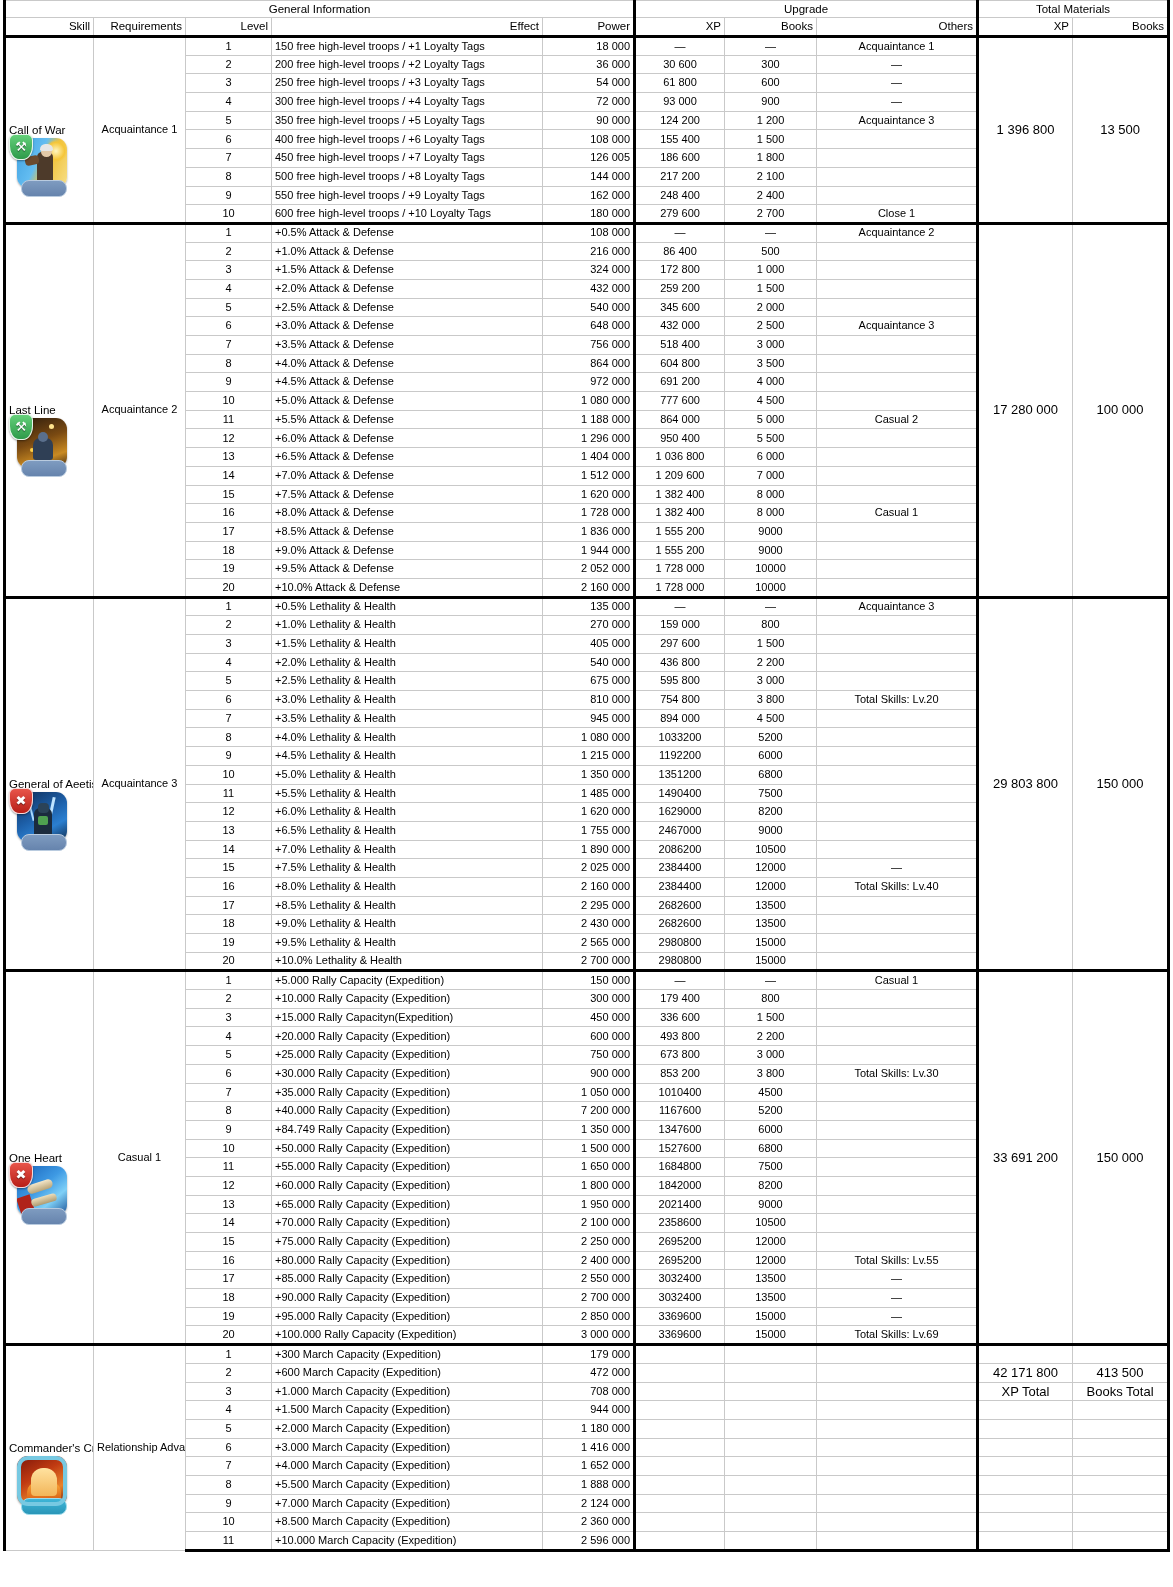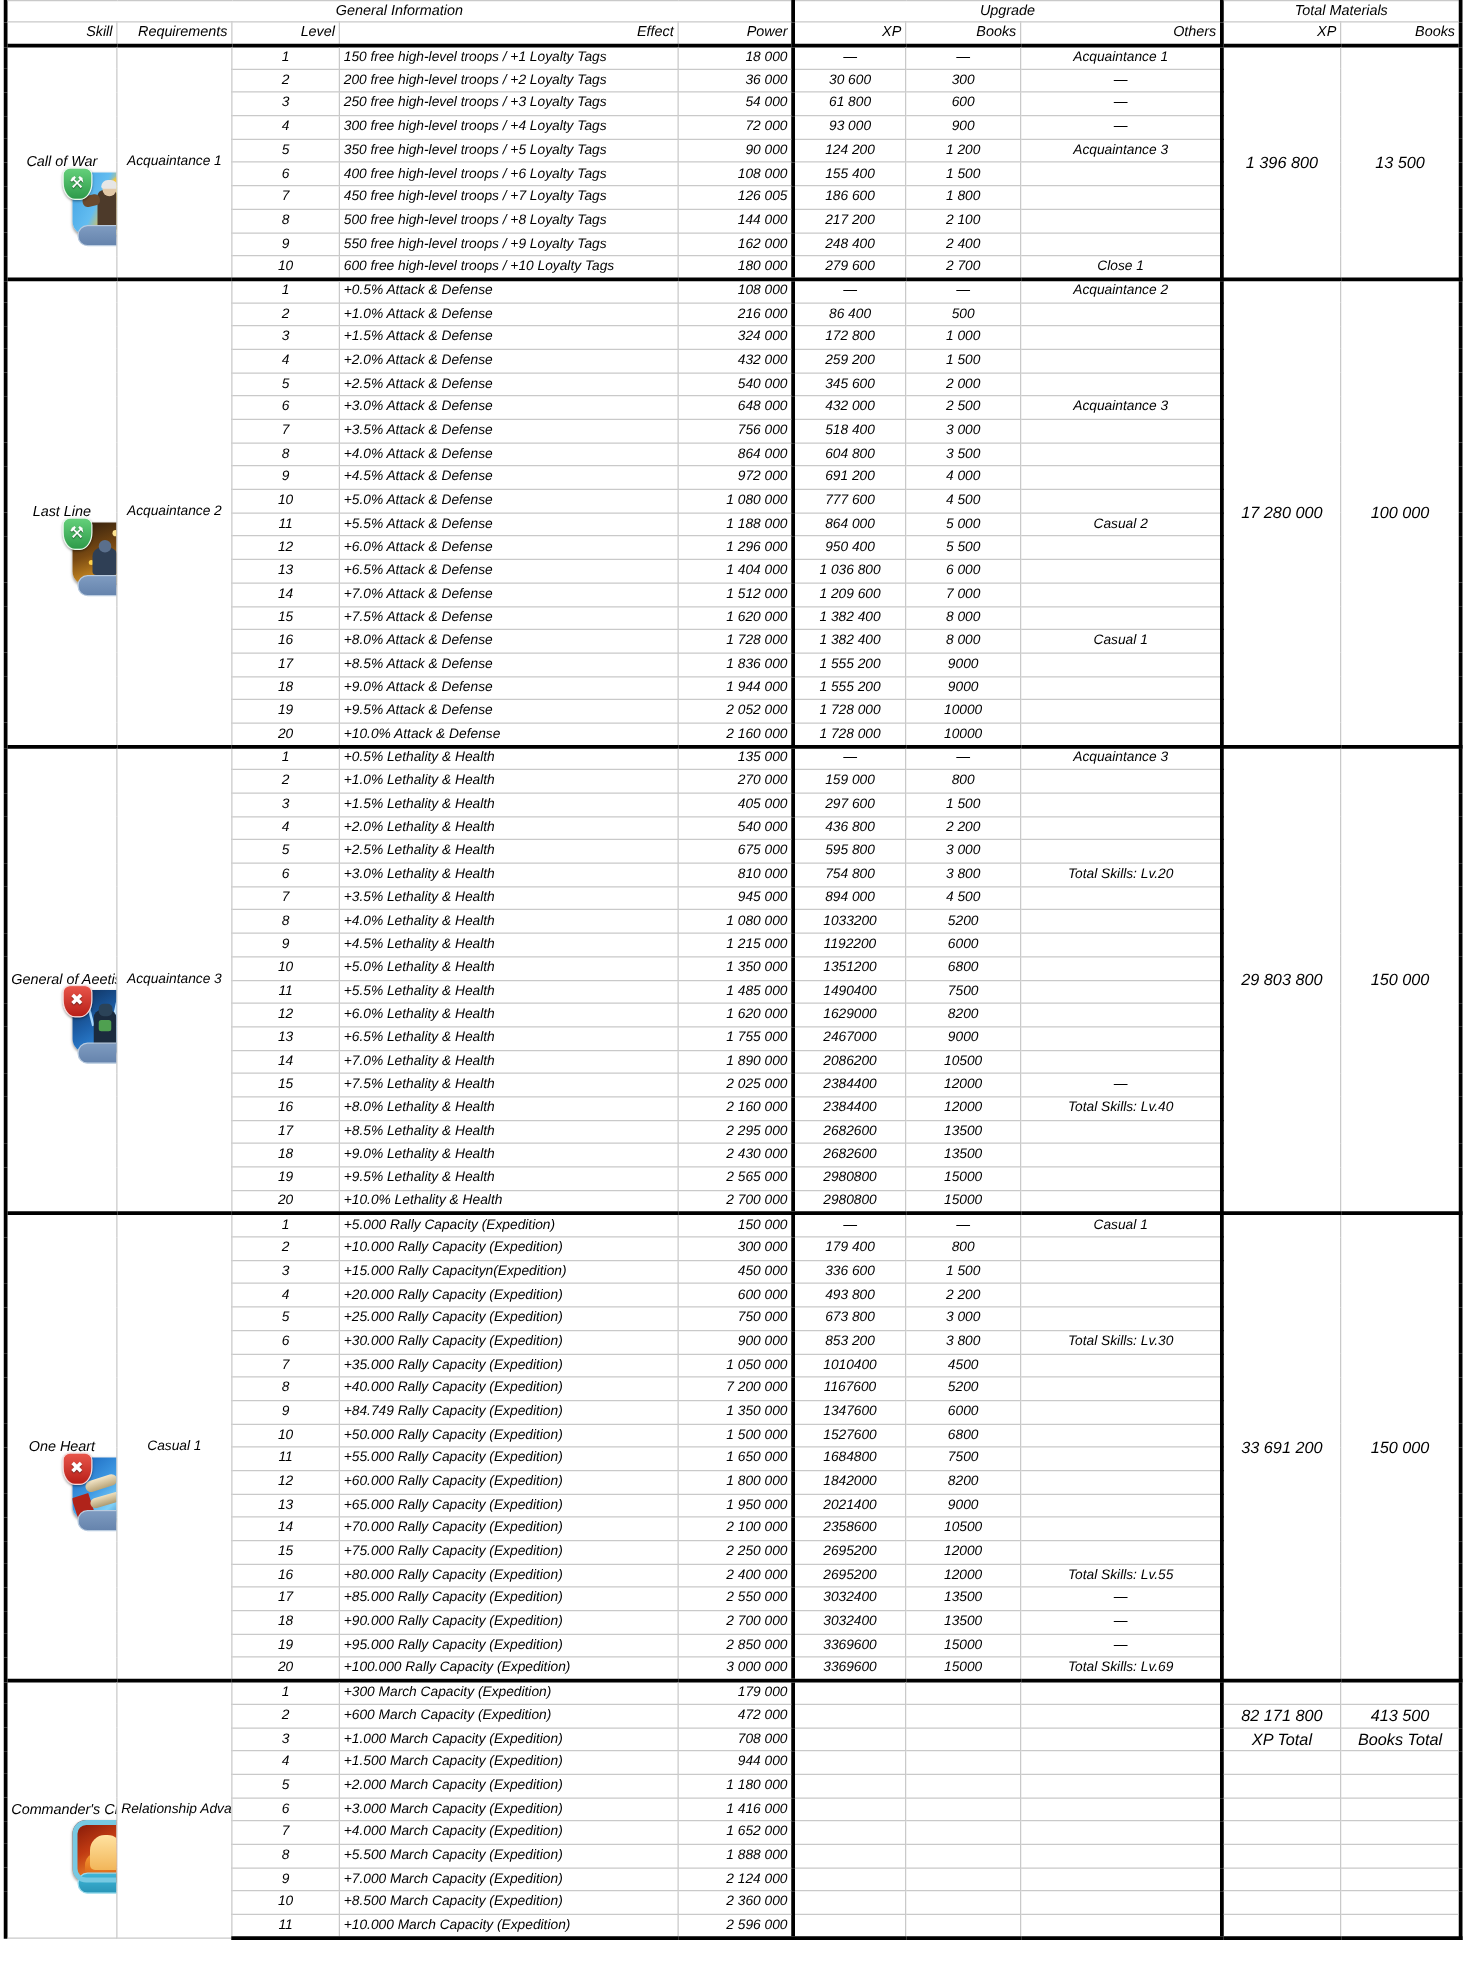--- a/index.html
+++ b/index.html
@@ -15,21 +15,20 @@
     box-sizing:border-box;
     overflow:hidden;
   }
   table.grid{
     border-collapse:collapse;
     table-layout:fixed;
     width:1167px;
     margin-left:3px;
     font-size:11px;
     color:#000;
-    font-style:italic;
   }
   table.grid td, table.grid th{
     padding:0 3px;
     vertical-align:middle;
     border:1px solid #c9c9c9;
     line-height:1.05;
     font-weight:normal;
     overflow:hidden;
     white-space:nowrap;
   }
@@ -54,21 +53,20 @@
     height:17px;
     border-bottom:3px solid #000;
   }
   .c-center{text-align:center;}
   .c-right{text-align:right;padding-right:7px;}
   .c-left{text-align:left;padding-left:5px;}
 
   .row-h{height:18.7px;}
 
   .skillname{
-    text-align:center;
     font-weight:bold;
     font-size:11.5px;
     vertical-align:top;
     padding-top:4px;
     line-height:1.22;
   }
   .reqcell{
     text-align:center;
     vertical-align:middle;
     font-size:11px;
@@ -826,21 +824,21 @@
           <td class="blankcell tb-left tb-top"></td>
           <td class="blankcell tb-right tb-top"></td>
         </tr>
         <tr class="row-h">
           <td class="c-center">2</td>
           <td class="c-left">+600 March Capacity (Expedition)</td>
           <td class="c-right">472 000</td>
           <td class="c-center tb-left"></td>
           <td class="c-center"></td>
           <td class="otherscell"></td>
-          <td class="totcell tb-left">82 171 800</td>
+          <td class="totcell tb-left">42 171 800</td>
           <td class="totcell tb-right">413 500</td>
         </tr>
         <tr class="row-h">
           <td class="c-center">3</td>
           <td class="c-left">+1.000 March Capacity (Expedition)</td>
           <td class="c-right">708 000</td>
           <td class="c-center tb-left"></td>
           <td class="c-center"></td>
           <td class="otherscell"></td>
           <td class="totcell tb-left">XP Total</td>

